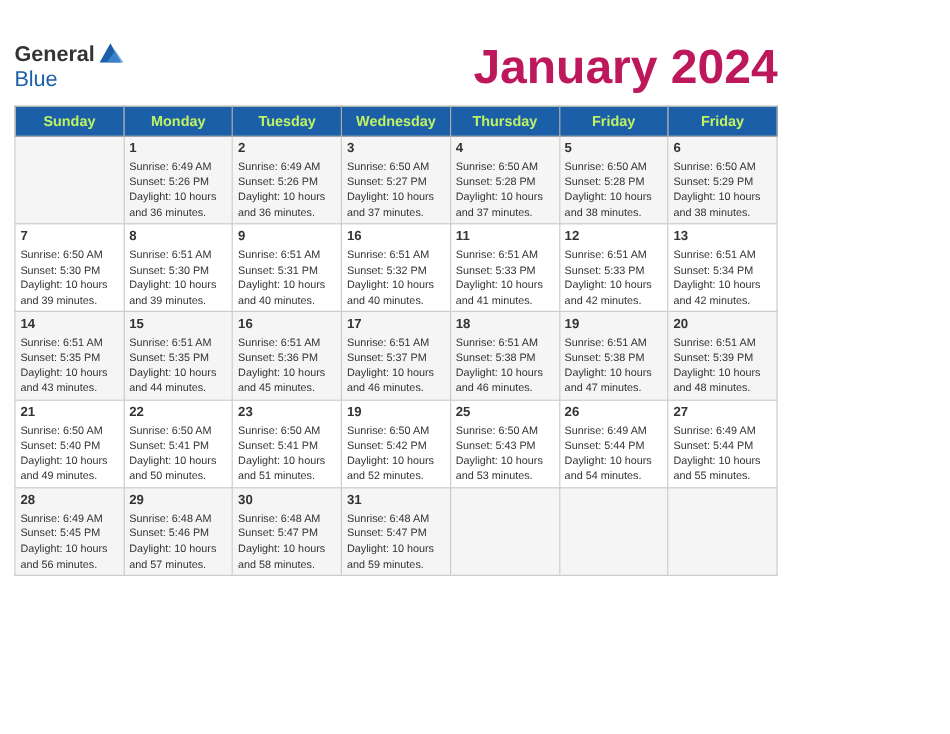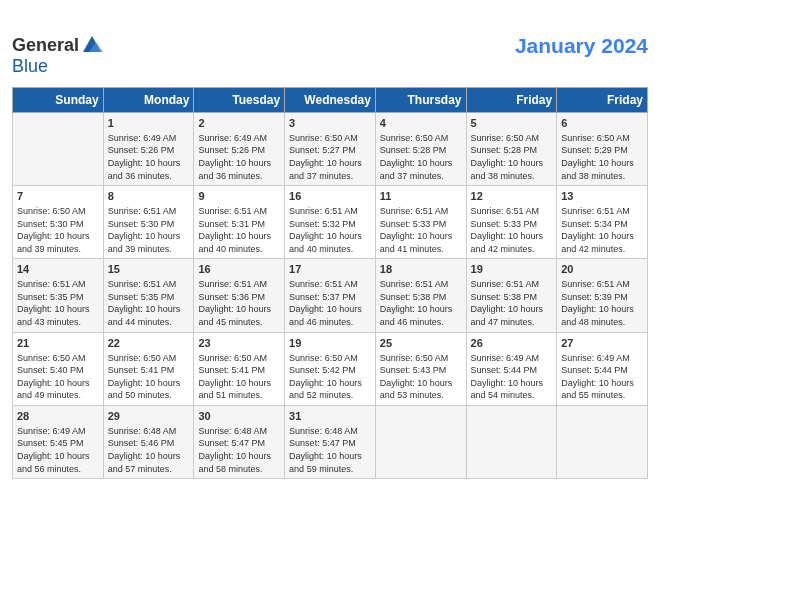--- a/index.html
+++ b/index.html
@@ -44,41 +44,41 @@
     }
     .logo-icon {
       width: 22px;
       height: 22px;
       margin-left: 2px;
     }
     .title-block {
       text-align: right;
     }
     .main-title {
-      font-size: 21px;
+      font-size: 40px;
       font-weight: bold;
-      color: #3b82f6;
+      color: #be185d;
       line-height: 1.1;
     }
     .subtitle {
       font-size: 14px;
       color: #555;
     }
     table {
       width: 100%;
       border-collapse: collapse;
       table-layout: fixed;
     }
     thead tr th {
       background-color: #1a5fa8;
-      color: #ffffff;
+      color: #bef264;
       font-size: 12px;
       font-weight: bold;
       padding: 5px 4px;
-      text-align: right;
+      text-align: center;
       border: 1px solid #aaa;
     }
     tbody tr td {
       border: 1px solid #ccc;
       vertical-align: top;
       padding: 3px 4px;
       font-size: 9.5px;
       color: #333;
       line-height: 1.35;
       height: 72px;

